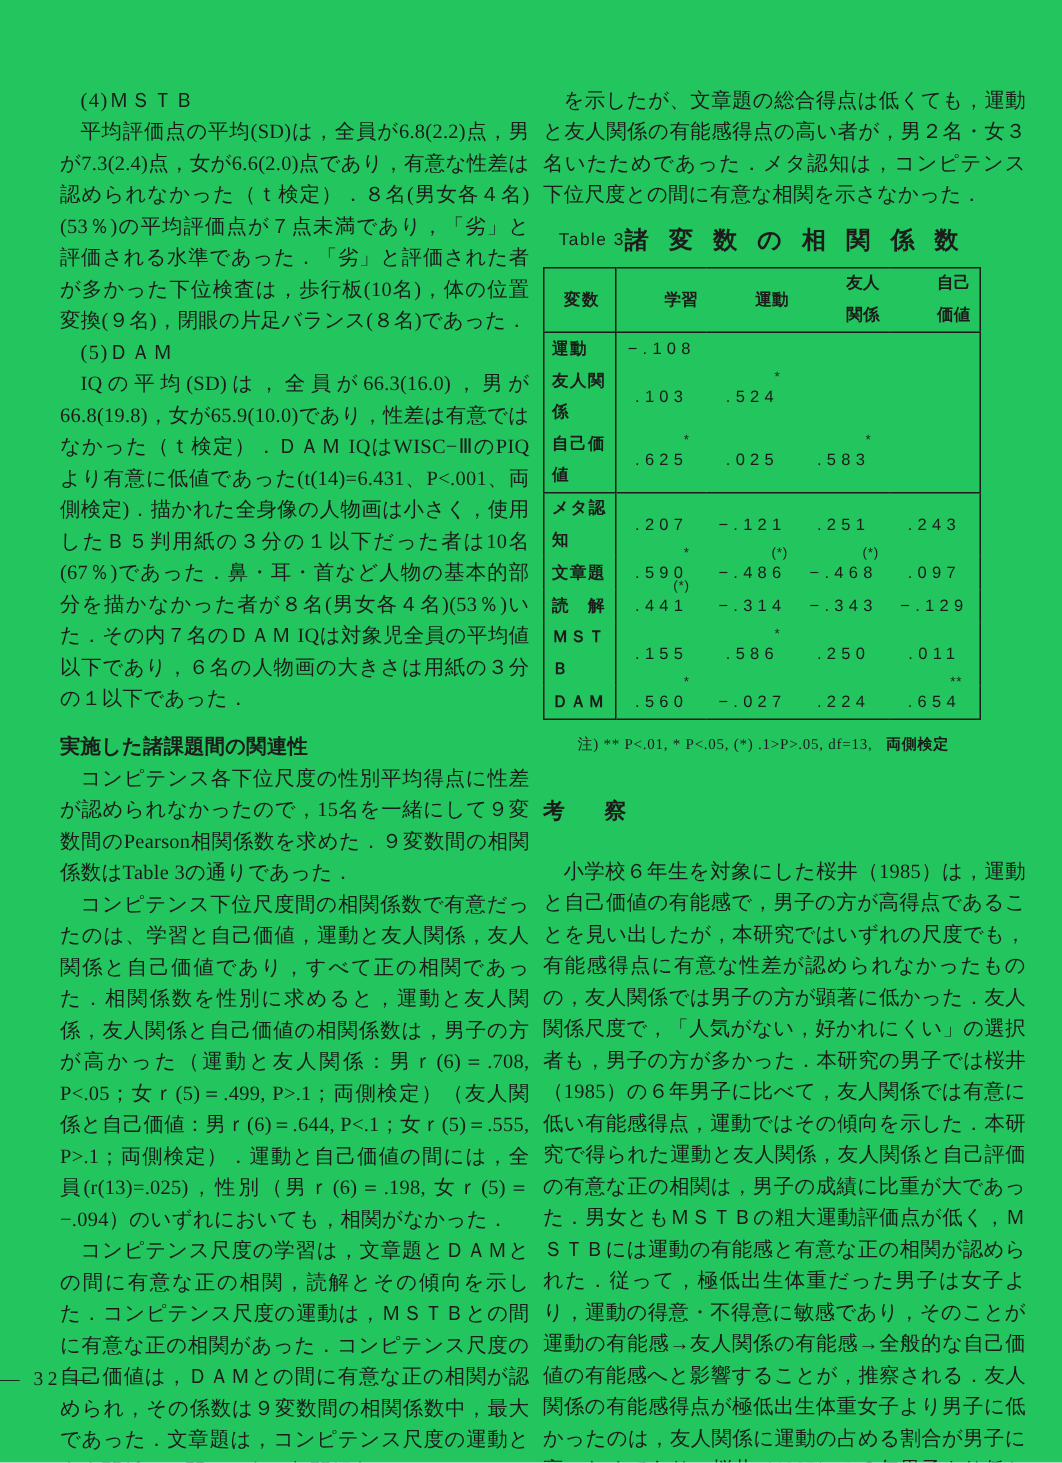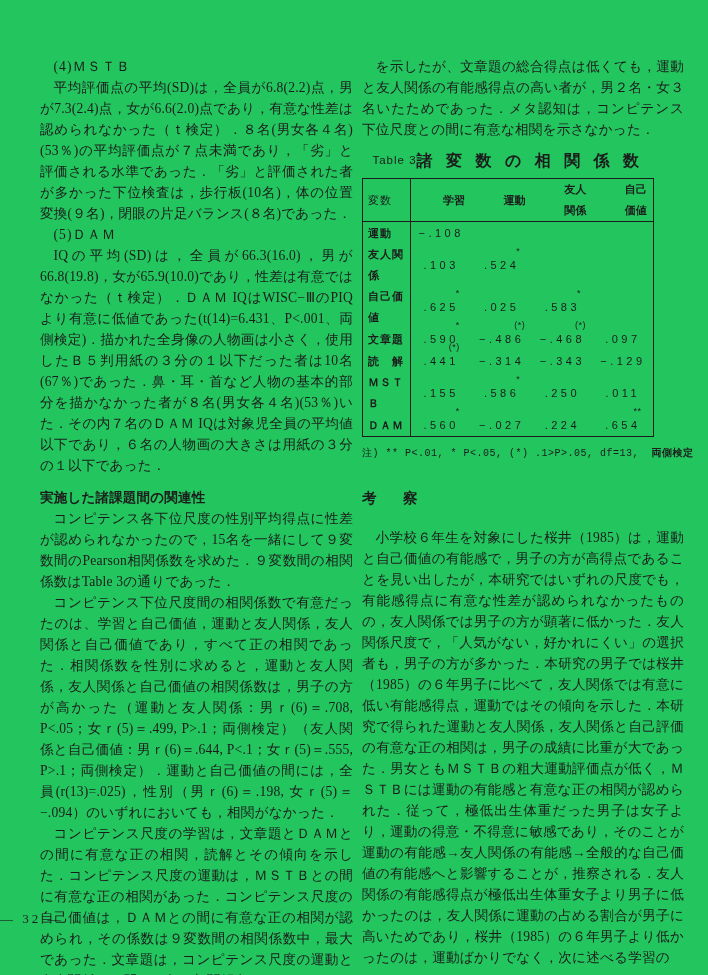--- a/index.html
+++ b/index.html
@@ -45,32 +45,32 @@
   table.corr col.c0 { width:48px; }
   table.corr th, table.corr td {
     padding:0 2px; text-align:center; vertical-align:middle;
     height:21px; font-weight:normal;
   }
   table.corr thead th { height:25px; border-bottom:1.2px solid #1c1c1c; font-weight:bold;padding-left:28px; }
   table.corr .lbl {
     text-align:left; padding-left:5px; border-right:1.2px solid #1c1c1c;
     font-weight:bold; letter-spacing:1px;
   }
-  table.corr thead th.lbl { font-weight:normal; }
+  table.corr thead th.lbl { font-weight:bold;text-align:center; }
   table.corr tr.gstart td { border-top:1.2px solid #1c1c1c; }
   table.corr tbody td { height:22px; }
   .stack { position:relative; display:inline-block; }
   .val { letter-spacing:3.5px; }
   .mark {
     position:absolute; top:-8px; right:-1px; font-size:9px;
     letter-spacing:0.5px; line-height:9px;
   }
   .tnote {
-    font-family:Liberation Mono, monospace; font-size:10px;
-    margin-top:6px; letter-spacing:0.5px; white-space:nowrap;
+    font-family:Liberation Serif, serif; font-size:10px;
+    margin-top:6px; letter-spacing:0.5px; white-space:nowrap;margin-left:23px;
   }
   .tnote .bold { font-weight:bold; margin-left:6px; }
 
   .pageno {
     position:absolute; top:911px; left:0; width:708px; text-align:left;
     font-size:13px; letter-spacing:3px;
   }
 </style>
 </head>
 <body>
@@ -128,20 +128,27 @@
               <td></td>
               <td></td>
             </tr>
             <tr>
               <td class="lbl">自己価値</td>
               <td><span class="stack"><span class="mark">*</span><span class="val">.625</span></span></td>
               <td><span class="stack"><span class="mark"></span><span class="val">.025</span></span></td>
               <td><span class="stack"><span class="mark">*</span><span class="val">.583</span></span></td>
               <td></td>
             </tr>
+            <tr class="gstart">
+              <td class="lbl">メタ認知</td>
+              <td><span class="stack"><span class="mark"></span><span class="val">.207</span></span></td>
+              <td><span class="stack"><span class="mark"></span><span class="val">−.121</span></span></td>
+              <td><span class="stack"><span class="mark"></span><span class="val">.251</span></span></td>
+              <td><span class="stack"><span class="mark"></span><span class="val">.243</span></span></td>
+            </tr>
             <tr>
               <td class="lbl">文章題</td>
               <td><span class="stack"><span class="mark">*</span><span class="val">.590</span></span></td>
               <td><span class="stack"><span class="mark">(*)</span><span class="val">−.486</span></span></td>
               <td><span class="stack"><span class="mark">(*)</span><span class="val">−.468</span></span></td>
               <td><span class="stack"><span class="mark"></span><span class="val">.097</span></span></td>
             </tr>
             <tr>
               <td class="lbl">読　解</td>
               <td><span class="stack"><span class="mark">(*)</span><span class="val">.441</span></span></td>

